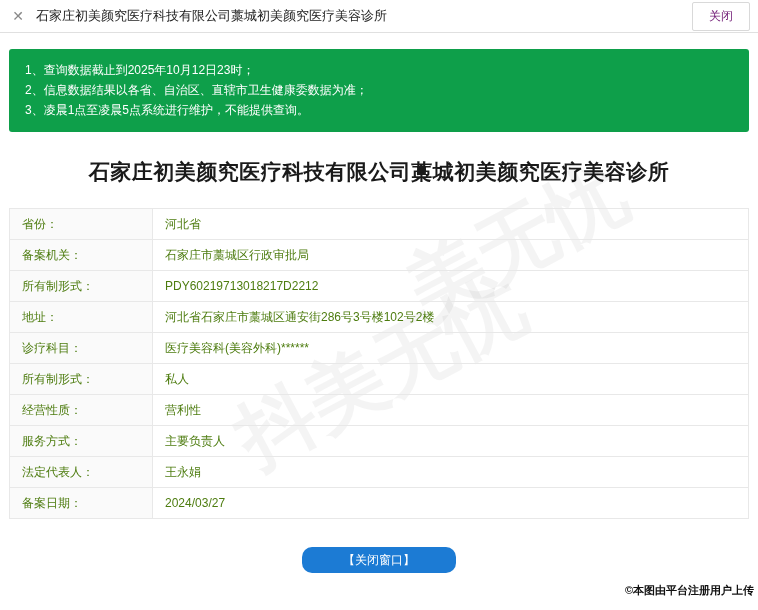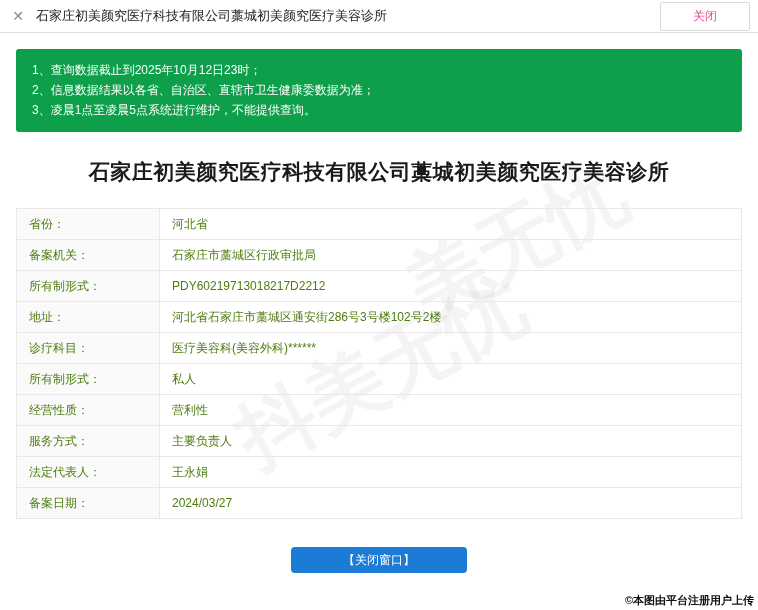--- a/index.html
+++ b/index.html
@@ -43,31 +43,31 @@
     color: #222222;
     font-weight: normal;
     flex: 1 1 auto;
     white-space: nowrap;
     overflow: hidden;
   }
   .close-btn {
     flex: 0 0 auto;
     border: 1px solid #d9d9d9;
     background: #ffffff;
-    color: #ec4899;
-    font-size: 12px;
-    padding: 5px 32px;
+    color: #701a75;
+    font-size: 12px;
+    padding: 5px 16px;
     border-radius: 2px;
     cursor: pointer;
     font-family: "Liberation Sans", sans-serif;
   }
 
   
   .content {
-    padding: 0 16px;
+    padding: 0 9px;
     box-sizing: border-box;
     position: relative;
     z-index: 2;
   }
   .notice {
     margin-top: 16px;
     background: #0e9f4a;
     color: #ffffff;
     border-radius: 3px;
     padding: 11px 16px 12px 16px;
@@ -113,26 +113,26 @@
     color: #333333;
   }
 
   
   .footer {
     margin-top: 28px;
     display: flex;
     justify-content: center;
   }
   .close-window-btn {
-    width: 176px;
+    width: 154px;
     height: 26px;
     background: #1c7bd4;
     color: #ffffff;
     border: none;
-    border-radius: 4px;
+    border-radius: 10px;
     font-size: 12px;
     cursor: pointer;
     font-family: "Liberation Sans", sans-serif;
   }
 
   
   .watermark {
     position: absolute;
     top: 170px;
     left: 0;
@@ -150,21 +150,21 @@
     transform: rotate(-28deg);
     white-space: nowrap;
     font-family: "Liberation Serif", serif;
   }
   .wm-1 { top: 20px; left: 400px; }
   .wm-2 { top: 150px; left: 225px; }
 
   .corner-note {
     position: absolute;
     right: 4px;
-    bottom: 2px;
+    bottom: 12px;
     font-size: 11px;
     color: #111111;
     font-weight: bold;
     z-index: 3;
     white-space: nowrap;
   }
 </style>
 </head>
 <body>
 

